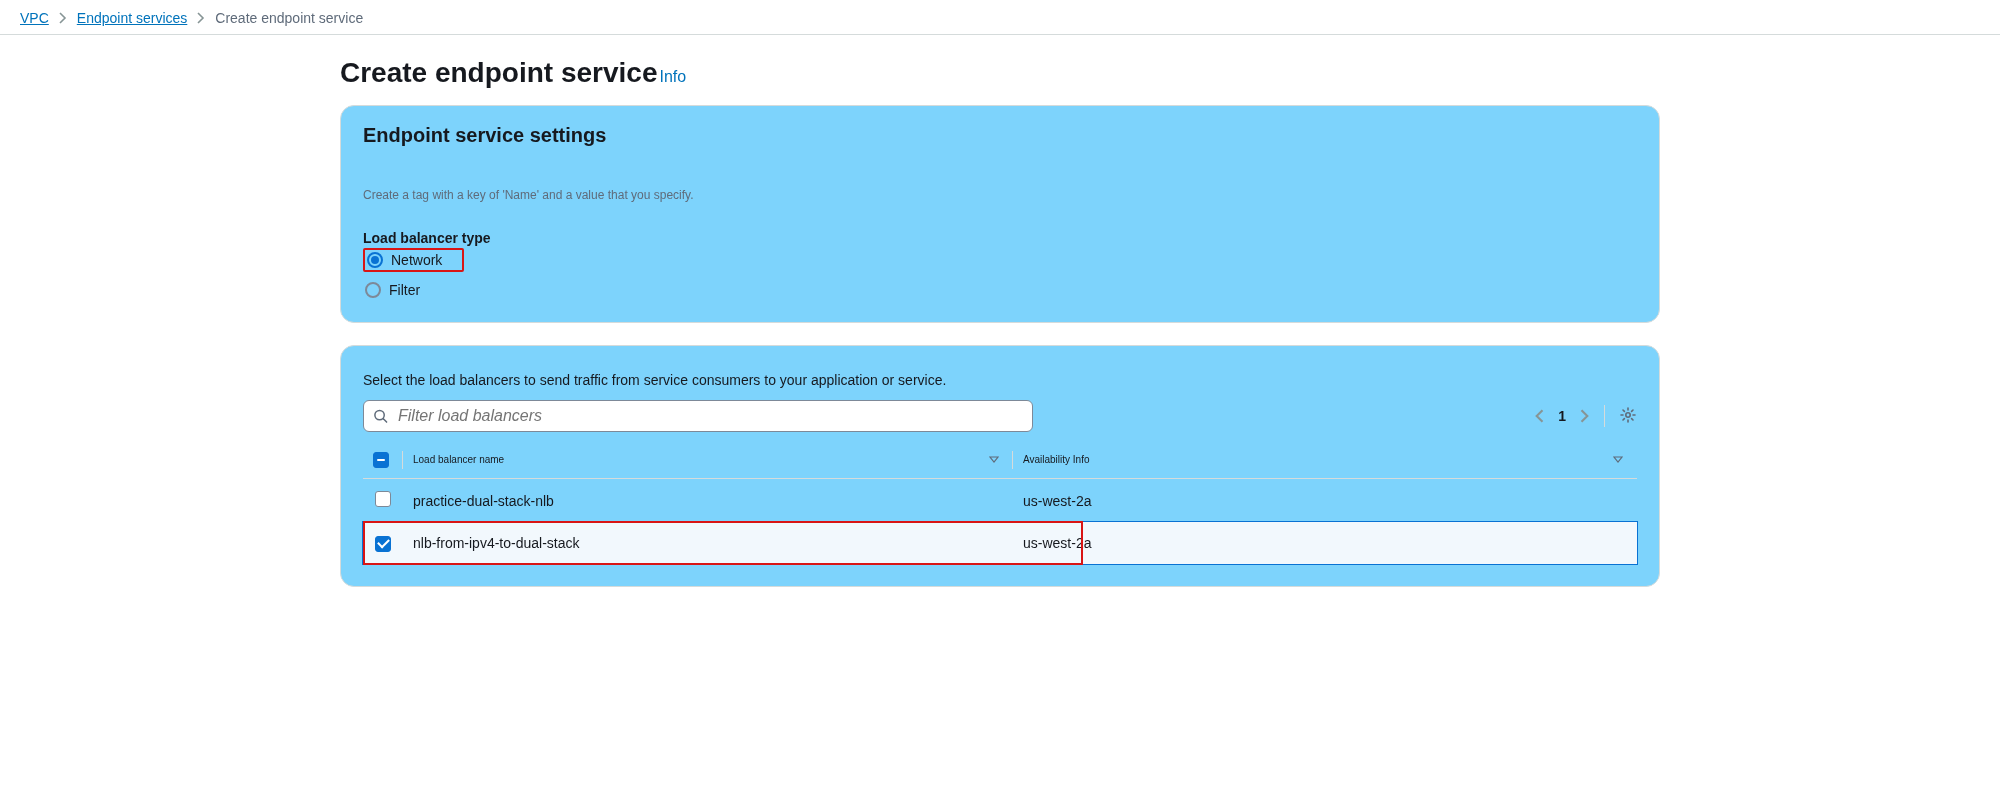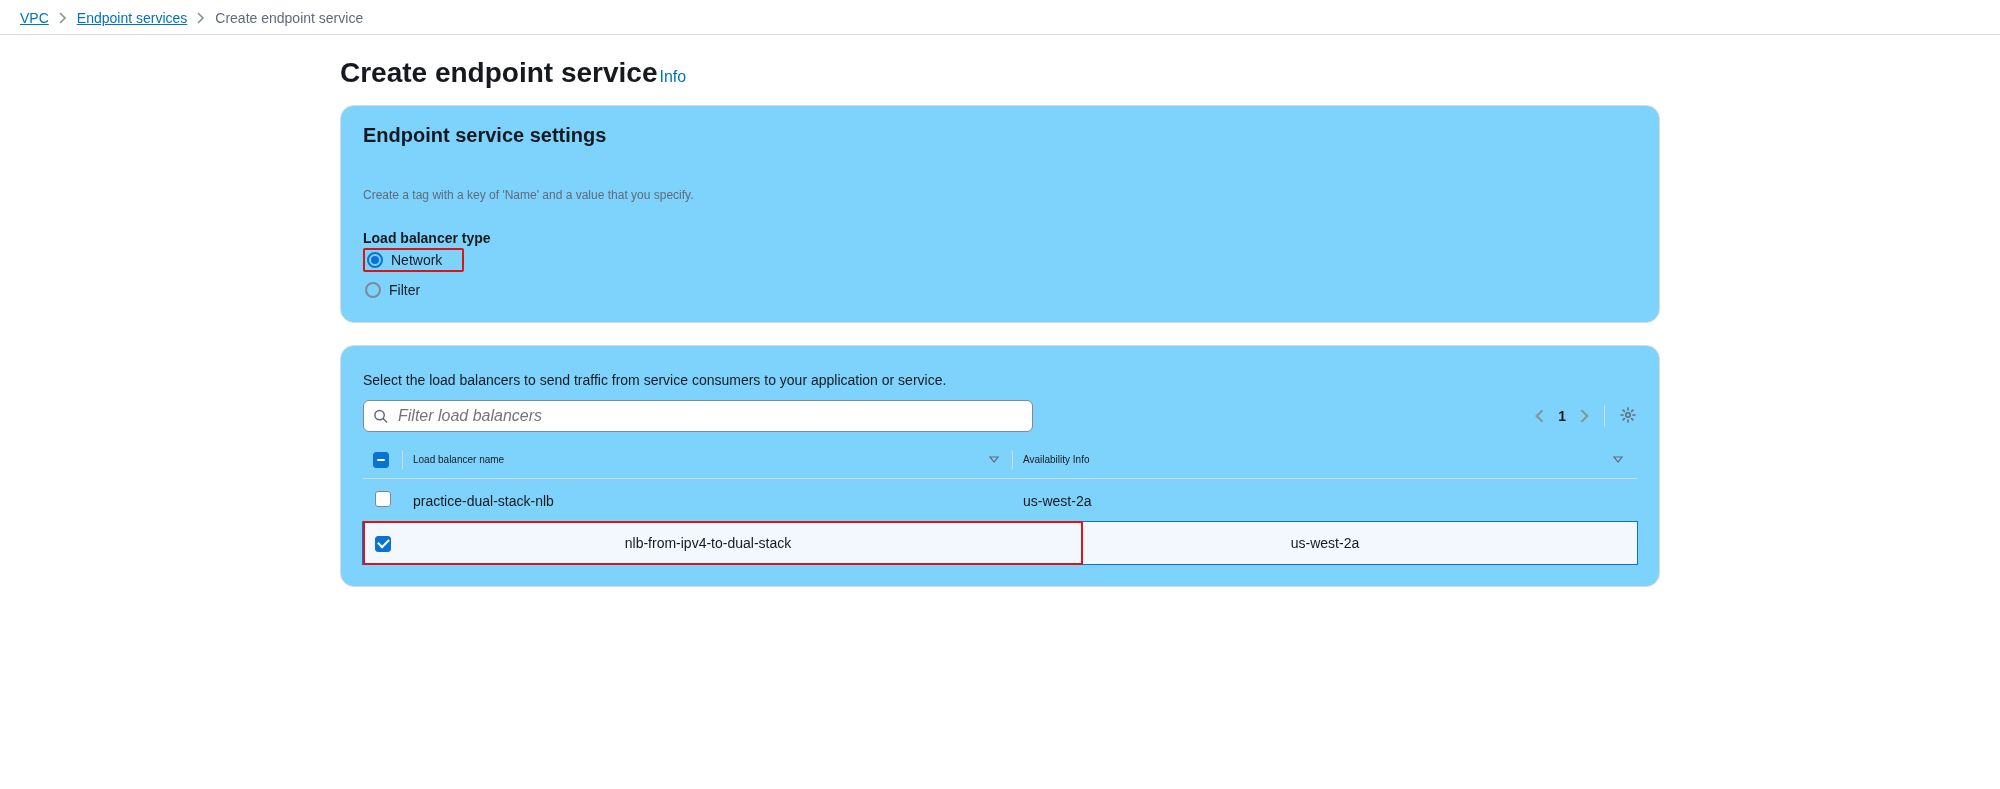--- a/index.html
+++ b/index.html
@@ -175,21 +175,20 @@
     display: inline-flex; align-items: center; justify-content: center; cursor: pointer;
     background: #fff; flex-shrink: 0;
   }
   .checkbox.checked, .checkbox.indeterminate { background: var(--accent); border-color: var(--accent); }
   .checkbox.checked::after { content: ""; width: 9px; height: 5px; border-left: 2px solid #fff; border-bottom: 2px solid #fff; transform: rotate(-45deg) translate(1px,-1px);}
   .checkbox.indeterminate::after { content: ""; width: 8px; height: 2px; background: #fff; border-radius: 1px;}
 
   tr.row-selected {
     background: var(--row-selected);
     outline: 1.5px solid var(--row-selected-border);
-    text-align: center;
   }
   tr.row-selected td:first-child,
   tr.row-selected td:nth-child(2),
   tr.row-selected td:nth-child(3) {
     position: relative;
   }
   
   .red-overlay {
     position: absolute; left: 0; top: -1px; bottom: -1px; right: 0;
     border: 2.5px solid var(--highlight-red);

